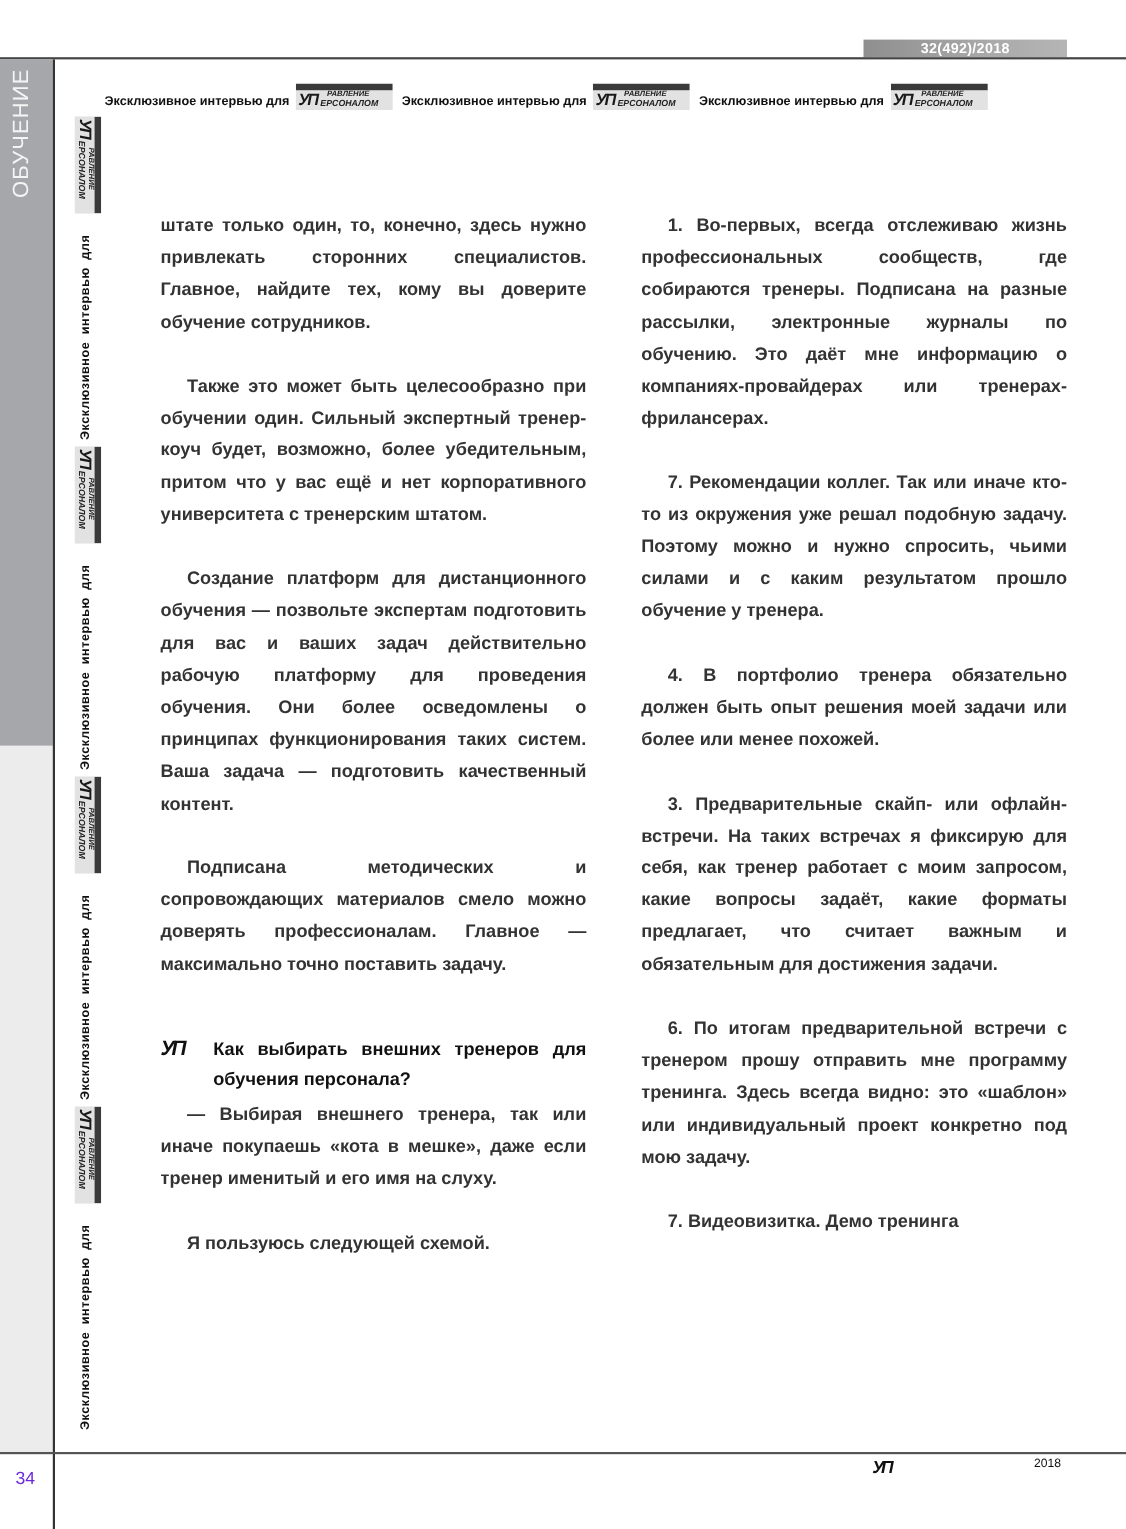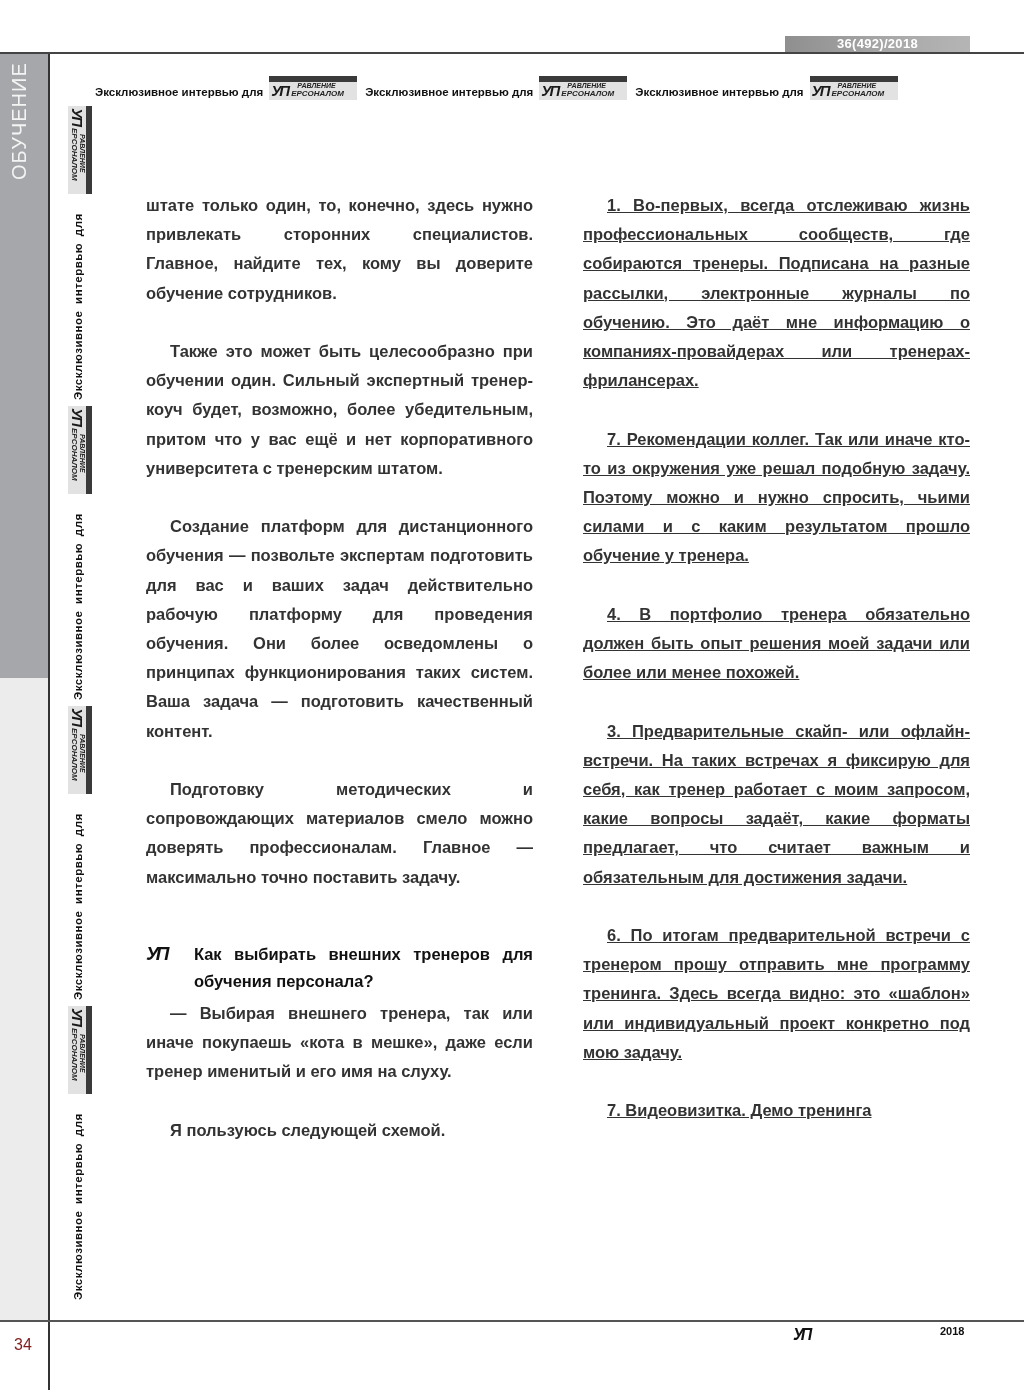--- a/index.html
+++ b/index.html
@@ -16,21 +16,21 @@
   .top-rule { position: absolute; left: 0; top: 52px; width: 1024px; height: 2px; background: #444; }
   .bottom-rule { position: absolute; left: 0; top: 1320px; width: 1024px; height: 2px; background: #555; }
   .left-strip-dark { position: absolute; left: 0; top: 54px; width: 48px; height: 624px; background: #a5a7aa; }
   .left-strip-light { position: absolute; left: 0; top: 678px; width: 48px; height: 642px; background: #ececec; }
   .left-strip-bottom { position: absolute; left: 0; top: 1322px; width: 48px; height: 68px; background: #fff; }
   .vrule { position: absolute; left: 48px; top: 54px; width: 2px; height: 1336px; background: #333; }
   .section-label {
     position: absolute; left: 8px; top: 180px; transform-origin: left top; transform: rotate(-90deg);
     color: #f4f4f4; font-size: 20px; letter-spacing: 1px; white-space: nowrap; font-weight: normal;
   }
-  .page-number { position: absolute; left: 14px; top: 1336px; font-size: 16px; color: #7f1d1d; }
+  .page-number { position: absolute; left: 14px; top: 1336px; font-size: 16px; color: #6d28d9; }
 
   .banner-row { position: absolute; left: 95px; top: 74px; height: 26px; display: flex; align-items: flex-end; }
   .banner-text { font-size: 11.5px; font-weight: bold; color: #111; margin-right: 6px; white-space: nowrap; padding-bottom: 2px; }
   .logo {
     width: 88px; height: 24px; position: relative; background: #e2e2e2; margin-right: 8px; overflow: hidden;
   }
   .logo .logo-top { position: absolute; left: 0; top: 0; width: 100%; height: 6px; background: #3a3a3a; }
   .logo .logo-mark { position: absolute; left: 2px; top: 7px; font-weight: bold; font-style: italic; font-size: 15px; color: #1a1a1a; letter-spacing: -2px; line-height: 16px; }
   .logo .logo-l1 { position: absolute; left: 28px; top: 6px; font-size: 7px; font-weight: bold; font-style: italic; color: #222; line-height: 8px; }
   .logo .logo-l2 { position: absolute; left: 22px; top: 13px; font-size: 8px; font-weight: bold; font-style: italic; color: #222; line-height: 9px; }
@@ -42,35 +42,35 @@
   .vbanner .logo-v .inner {
     position: absolute; left: 24px; top: 0; width: 88px; height: 24px; transform-origin: left top; transform: rotate(90deg);
   }
   .vbanner .vtext {
     position: absolute; left: 4px; transform-origin: left top; transform: rotate(-90deg);
     font-size: 11.5px; font-weight: bold; color: #111; white-space: nowrap; letter-spacing: 0.5px; word-spacing: 3px;
   }
 
   .col { position: absolute; top: 191px; font-weight: bold; font-size: 16.5px; line-height: 29.2px; color: #333; text-align: justify; }
   .col-left { left: 146px; width: 387px; }
-  .col-right { left: 583px; width: 387px; text-decoration: underline; }
+  .col-right { left: 583px; width: 387px; }
   .col p { margin: 0 0 29.2px 0; text-indent: 24px; }
   .col p.noindent { text-indent: 0; }
   .q-block { margin: 49px 0 0 0; display: flex; }
   .q-mark { font-weight: bold; font-style: italic; font-size: 19px; color: #111; letter-spacing: -3px; width: 48px; line-height: 26px; }
   .q-text { font-size: 16.5px; font-weight: bold; color: #111; line-height: 27px; text-align: justify; width: 340px; font-family: Liberation Sans, sans-serif; }
   .col p.answer { margin-top: 4px; }
 
   .footer-logo { position: absolute; left: 793px; top: 1326px; font-weight: bold; font-style: italic; font-size: 16px; color: #111; letter-spacing: -3px; }
-  .footer-year { position: absolute; left: 940px; top: 1325px; font-weight: bold; font-size: 11px; color: #111; }
+  .footer-year { position: absolute; left: 940px; top: 1325px; font-weight: normal; font-size: 11px; color: #111; }
 </style>
 </head>
 <body>
 
-<div class="issue-badge">36(492)/2018</div>
+<div class="issue-badge">32(492)/2018</div>
 <div class="top-rule"></div>
 <div class="left-strip-dark"></div>
 <div class="left-strip-light"></div>
 <div class="left-strip-bottom"></div>
 <div class="vrule"></div>
 <div class="section-label">ОБУЧЕНИЕ</div>
 
 <div class="banner-row">
   <span class="banner-text">Эксклюзивное интервью для</span>
   <div class="logo">
@@ -137,21 +137,21 @@
       <span class="logo-l2">ЕРСОНАЛОМ</span>
     </div>
   </div>
   <span class="vtext" style="top:294px;">Эксклюзивное интервью для</span>
 </div>
 
 <div class="col col-left">
   <p class="noindent">штате только один, то, конечно, здесь нужно привлекать сторонних специалистов. Главное, найдите тех, кому вы доверите обучение сотрудников.</p>
   <p>Также это может быть целесообразно при обучении один. Сильный экспертный тренер-коуч будет, возможно, более убедительным, притом что у вас ещё и нет корпоративного университета с тренерским штатом.</p>
   <p>Создание платформ для дистанционного обучения — позвольте экспертам подготовить для вас и ваших задач действительно рабочую платформу для проведения обучения. Они более осведомлены о принципах функционирования таких систем. Ваша задача — подготовить качественный контент.</p>
-  <p>Подготовку методических и сопровождающих материалов смело можно доверять профессионалам. Главное — максимально точно поставить задачу.</p>
+  <p>Подписана методических и сопровождающих материалов смело можно доверять профессионалам. Главное — максимально точно поставить задачу.</p>
   <div class="q-block">
     <span class="q-mark">УП</span>
     <span class="q-text">Как выбирать внешних тренеров для обучения персонала?</span>
   </div>
   <p class="answer">— Выбирая внешнего тренера, так или иначе покупаешь «кота в мешке», даже если тренер именитый и его имя на слуху.</p>
   <p>Я пользуюсь следующей схемой.</p>
 </div>
 
 <div class="col col-right">
   <p>1. Во-первых, всегда отслеживаю жизнь профессиональных сообществ, где собираются тренеры. Подписана на разные рассылки, электронные журналы по обучению. Это даёт мне информацию о компаниях-провайдерах или тренерах-фрилансерах.</p>

